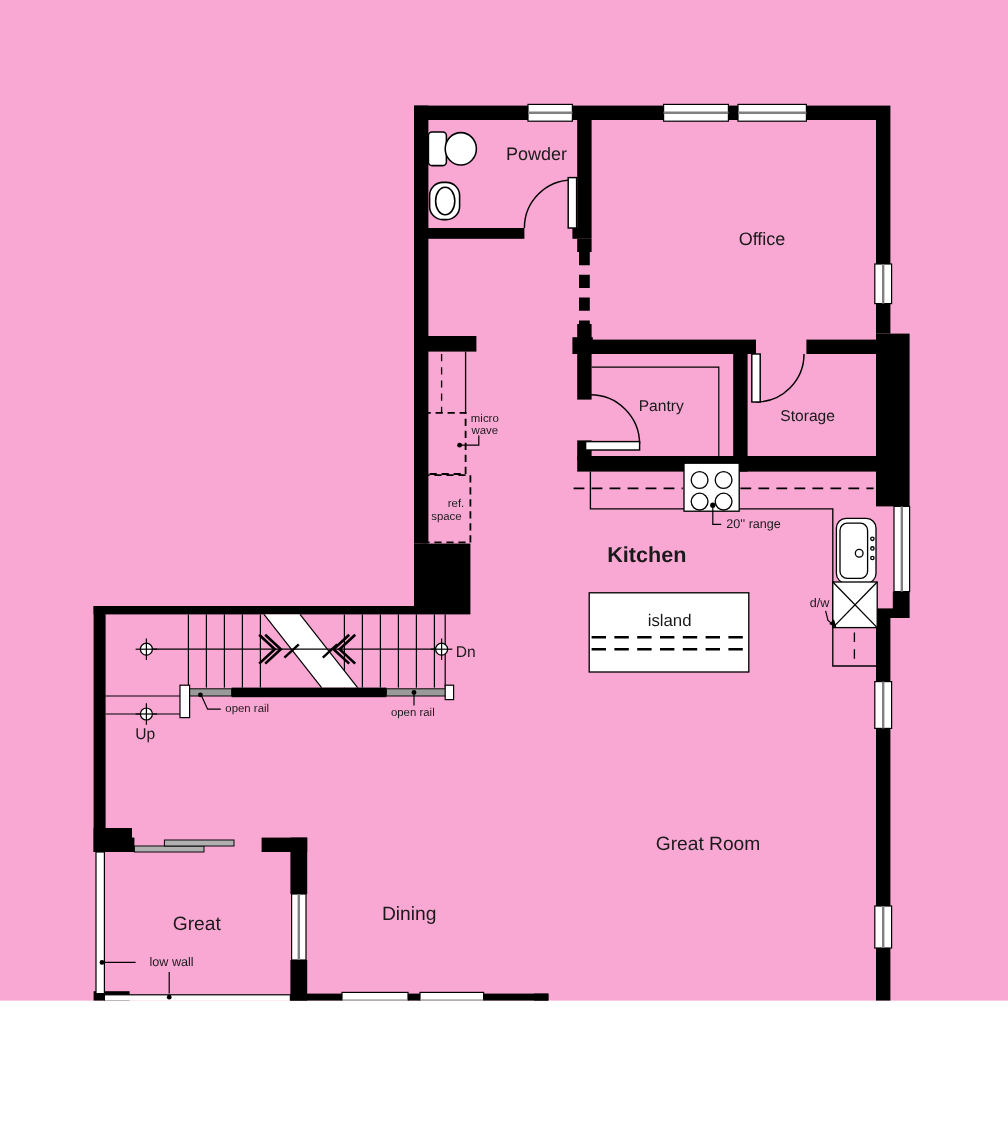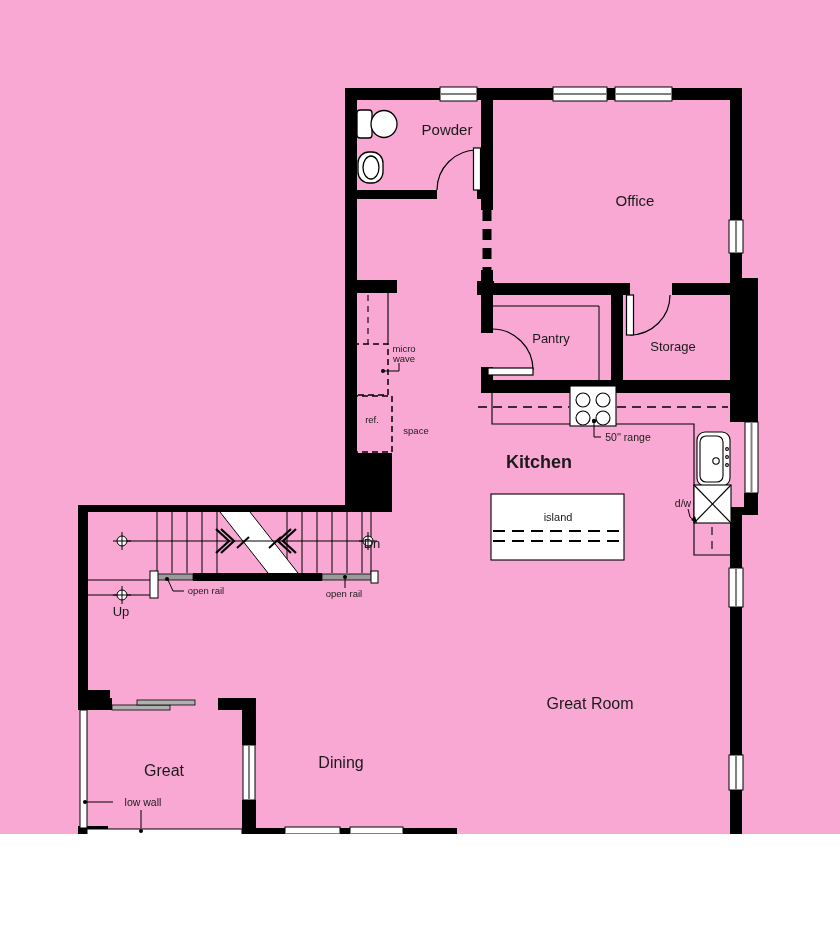--- a/index.html
+++ b/index.html
@@ -2,21 +2,21 @@
 <html><head>
 <meta charset="utf-8">
 <style>
   html,body{margin:0;padding:0;background:#fff;}
   #plan{position:relative;width:840px;height:834px;background:#f9a8d4;overflow:hidden;
         font-family:"Liberation Sans", sans-serif;}
   #plan svg{position:absolute;left:0;top:0;}
   .lbl{position:absolute;transform:translate(-50%,-50%);white-space:nowrap;
        color:#1a1a1a;line-height:1;}
   .f18{font-size:18px;} .f16{font-size:16px;} .f15{font-size:15px;}
-  .f13{font-size:13px;} .f11{font-size:11px;} .f10{font-size:10.5px;}
+  .f13{font-size:13px;} .f11{font-size:14px;} .f10{font-size:10.5px;}
   .f9{font-size:9.5px;}
 </style>
 </head>
 <body>
 
 <div id="plan">
 <svg width="840" height="947" viewBox="0 0 840 947">
 
   <g fill="#000" stroke="none">
 
@@ -289,25 +289,25 @@
 <div class="lbl f15" style="left:447px;top:129px;">Powder</div>
 <div class="lbl f15" style="left:635px;top:200px;">Office</div>
 <div class="lbl f13" style="left:551px;top:338px;">Pantry</div>
 <div class="lbl f13" style="left:673px;top:346px;">Storage</div>
 <div class="lbl f18" style="left:539px;top:462px;font-weight:bold;">Kitchen</div>
 <div class="lbl f16" style="left:590px;top:704px;">Great Room</div>
 <div class="lbl f16" style="left:341px;top:763px;">Dining</div>
 <div class="lbl f16" style="left:164px;top:771px;">Great</div>
 
 <div class="lbl f13" style="left:121px;top:611px;">Up</div>
-<div class="lbl f13" style="left:372px;top:543px;text-align:right;">Dn</div>
+<div class="lbl f13" style="left:388px;top:543px;text-align:right;">Dn</div>
 <div class="lbl f9" style="left:206px;top:591px;">open rail</div>
 <div class="lbl f9" style="left:344px;top:594px;">open rail</div>
 
 <div class="lbl f9" style="left:404px;top:349px;">micro</div>
 <div class="lbl f9" style="left:404px;top:359px;">wave</div>
-<div class="lbl f9" style="left:372px;top:420px;">ref.</div>
-<div class="lbl f9" style="left:372px;top:431px;margin-left:44px;">space</div>
-<div class="lbl f10" style="left:628px;top:437px;">50'' range</div>
+<div class="lbl f9" style="left:372px;top:420px;padding-left:16px;">ref.</div>
+<div class="lbl f9" style="left:372px;top:431px;">space</div>
+<div class="lbl f10" style="left:628px;top:437px;">20'' range</div>
 <div class="lbl f11" style="left:558px;top:517px;">island</div>
 <div class="lbl f10" style="left:683px;top:503px;">d/w</div>
 <div class="lbl f10" style="left:135px;top:802px;padding-left:16px;">low wall</div>
 </div>
 
 </body></html>

